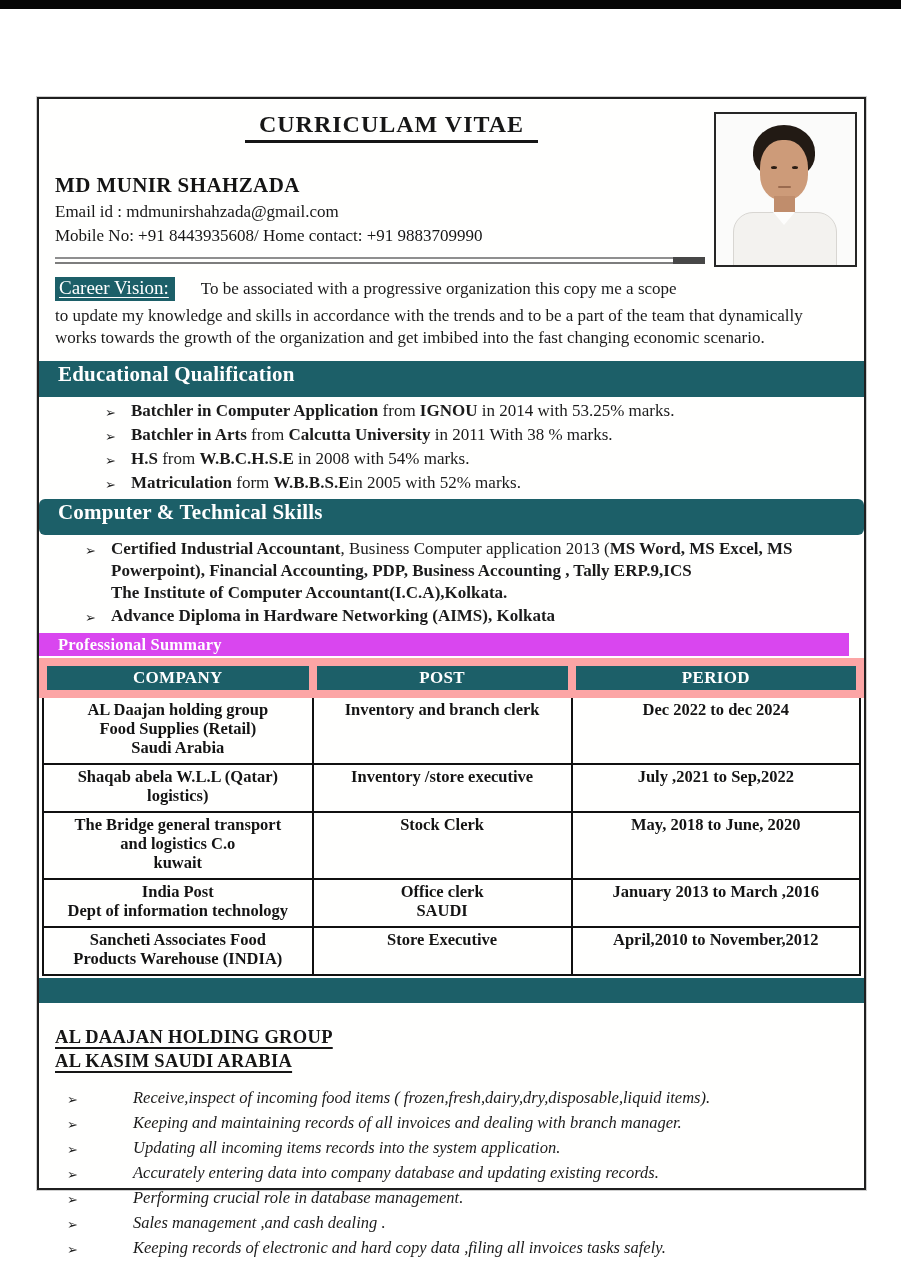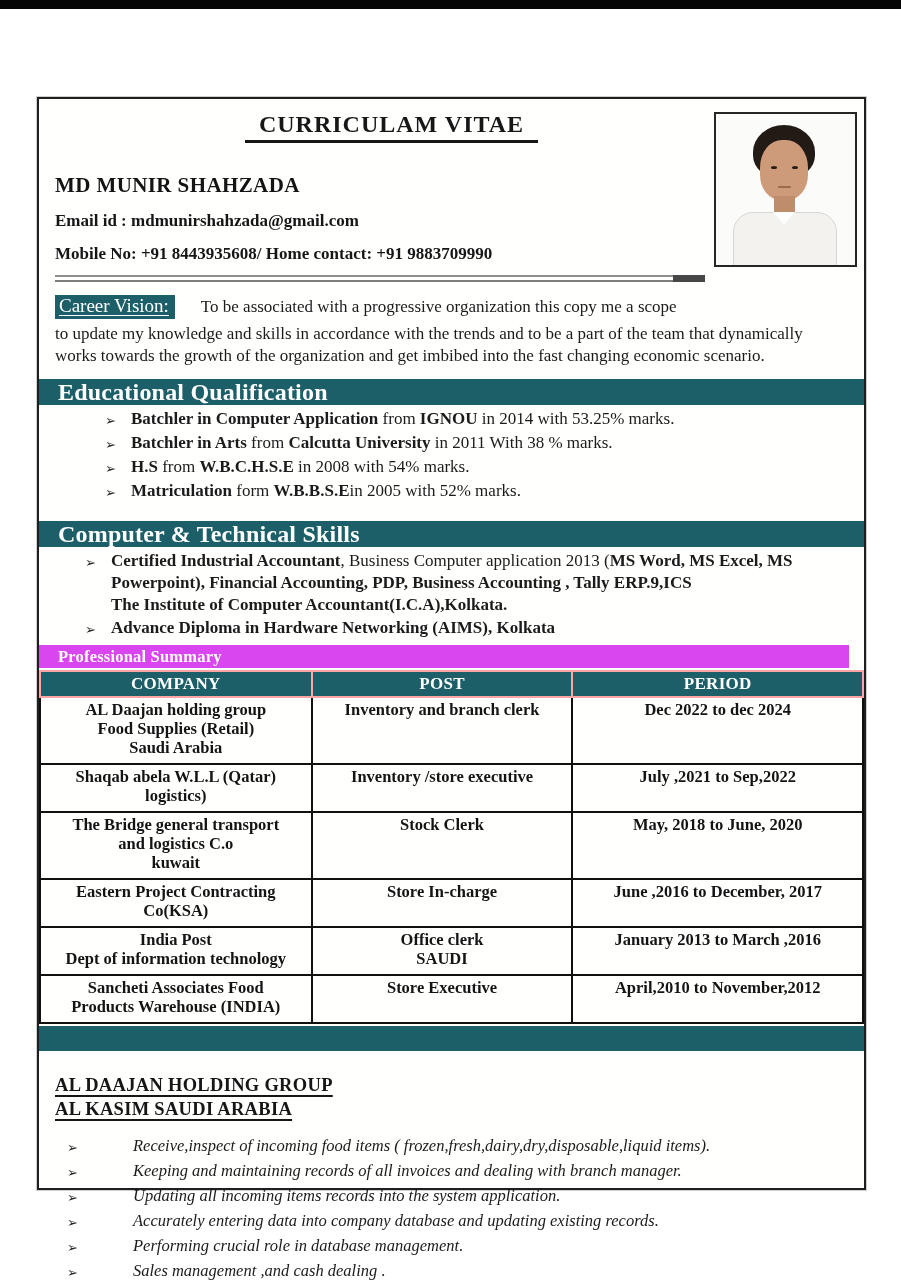--- a/index.html
+++ b/index.html
@@ -29,55 +29,55 @@
   .face{position:absolute;top:26px;left:44px;width:48px;height:60px;background:#cd9b79;border-radius:46% 46% 42% 42%;}
   .eye{position:absolute;width:6px;height:3px;background:#2a1d14;border-radius:50%;top:52px;}
   .eye.l{left:55px;} .eye.r{left:76px;}
   .mouth{position:absolute;top:72px;left:62px;width:13px;height:2px;background:#9a6a4e;border-radius:2px;}
   .neck{position:absolute;top:82px;left:58px;width:21px;height:20px;background:#c08d6c;}
   .shirt{position:absolute;top:98px;left:17px;width:102px;height:55px;background:#f3f2ef;border:1px solid #d8d6d2;border-radius:20px 20px 0 0;}
   .collar{position:absolute;top:98px;left:57px;width:22px;height:13px;background:#fdfdfc;clip-path:polygon(0 0,50% 100%,100% 0);}
   
   .id-block{margin-top:30px;}
   .person-name{font-size:21px;font-weight:700;letter-spacing:.4px;color:#141414;}
-  .contact-line{font-size:17px;font-weight:700;margin-top:13px;color:#161616;}
+  .contact-line{font-size:17px;font-weight:400;margin-top:4px;color:#161616;}
   
   .rule{margin-top:11px;width:648px;height:3px;border-top:2px solid #8f8f8f;border-bottom:2px solid #7d7d7d;position:relative;}
   .rule:after{content:"";position:absolute;right:-2px;top:-2px;width:32px;height:7px;background:#474747;}
   
   .career{margin-top:13px;font-size:17px;line-height:22px;}
   .career-label{
     display:inline-block;color:#ffffff;font-weight:400;font-size:19px;
     padding:0 6px 2px 4px;text-decoration:underline;text-underline-offset:3px;margin-right:26px;
   }
   .career-rest{margin-top:4px;}
   
   .sec-bar{
-    color:#fff;font-weight:700;font-size:24px;line-height:26px;height:26px;
+    color:#fff;font-weight:700;font-size:21px;line-height:26px;height:36px;
     margin:0 -16px;padding:0 0 0 19px;letter-spacing:.2px;
   }
   .sec-bar.edu{margin-top:12px;}
-  .sec-bar.skill{margin-top:18px;}
+  .sec-bar.skill{margin-top:4px;border-radius:6px;}
   .sec-bar.prof{margin-top:4px;font-size:16.5px;height:23px;line-height:23px;margin-right:-1px;}
   
   .b-list{margin-top:3px;}
   .b-row{display:flex;font-size:17px;line-height:21px;margin:1px 0;}
   .b-list.edu .b-row{margin-left:50px;}
   .b-list.skill .b-row{margin-left:30px;line-height:22px;}
   .b-marker{flex:none;width:26px;font-family:"DejaVu Sans","Liberation Sans",sans-serif;font-size:13px;padding-top:2px;color:#222;}
   .b-text{flex:1;}
   .b-text .bseg{font-weight:400;}
   .b-text .bseg.bold{font-weight:700;}
   
   table.jobs{
     border-collapse:collapse;width:calc(100% + 32px);margin:2px -16px 0 -16px;
     table-layout:fixed;
   }
   table.jobs th{
-    color:#fff;font-size:17px;font-weight:700;border:2px solid #fca5a5;
+    color:#fff;font-size:17px;font-weight:700;border:8px solid #fca5a5;
     padding:1px 2px;height:22px;letter-spacing:.3px;
   }
   table.jobs td{
     border:2px solid #101010;text-align:center;font-weight:700;font-size:16.5px;
     line-height:19px;padding:2px 2px 6px 2px;vertical-align:top;color:#141414;
   }
   col.c1{width:33%;} col.c2{width:31.7%;} col.c3{width:35.3%;}
   .sep-bar{height:25px;margin:2px -16px 0 -16px;}
   
   .detail-head{margin-top:22px;font-size:18.5px;font-weight:700;color:#161616;
@@ -181,25 +181,20 @@
           <td><span>Shaqab abela W.L.L (Qatar)</span><br><span>logistics)</span></td>
           <td><span>Inventory /store executive</span></td>
           <td><span>July ,2021 to Sep,2022</span></td>
         </tr>
         <tr>
           <td><span>The Bridge general transport</span><br><span>and logistics C.o</span><br><span>kuwait</span></td>
           <td><span>Stock Clerk</span></td>
           <td><span>May, 2018 to June, 2020</span></td>
         </tr>
         <tr>
-          <td><span>Eastern Project Contracting</span><br><span>Co(KSA)</span></td>
-          <td><span>Store In-charge</span></td>
-          <td><span>June ,2016 to December, 2017</span></td>
-        </tr>
-        <tr>
           <td><span>India Post</span><br><span>Dept of information technology</span></td>
           <td><span>Office clerk</span><br><span>SAUDI</span></td>
           <td><span>January 2013 to  March ,2016</span></td>
         </tr>
         <tr>
           <td><span>Sancheti Associates Food</span><br><span>Products Warehouse (INDIA)</span></td>
           <td><span>Store Executive</span></td>
           <td><span>April,2010 to November,2012</span></td>
         </tr>
       </tbody>

